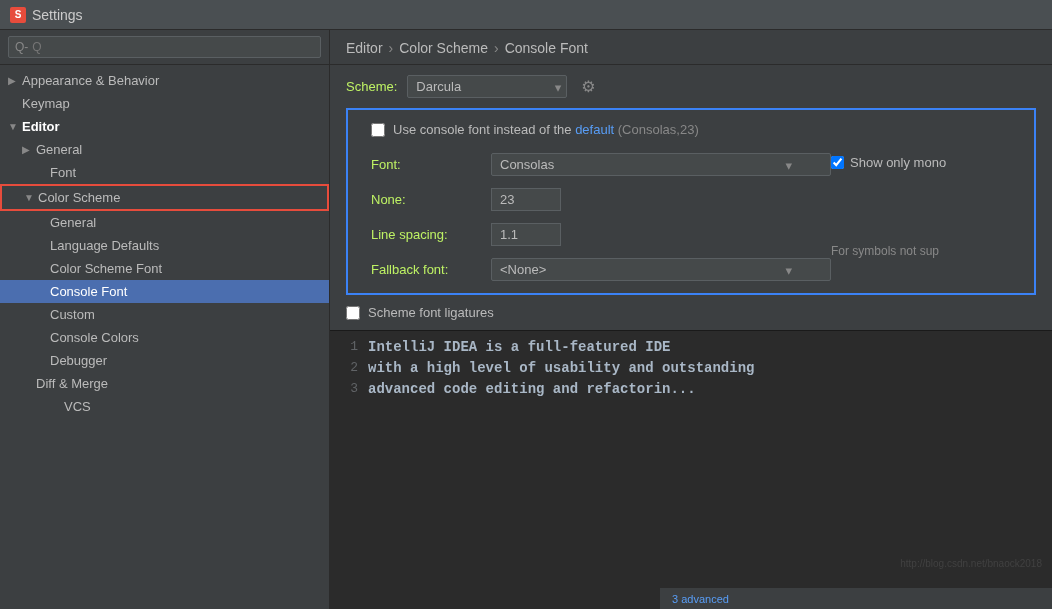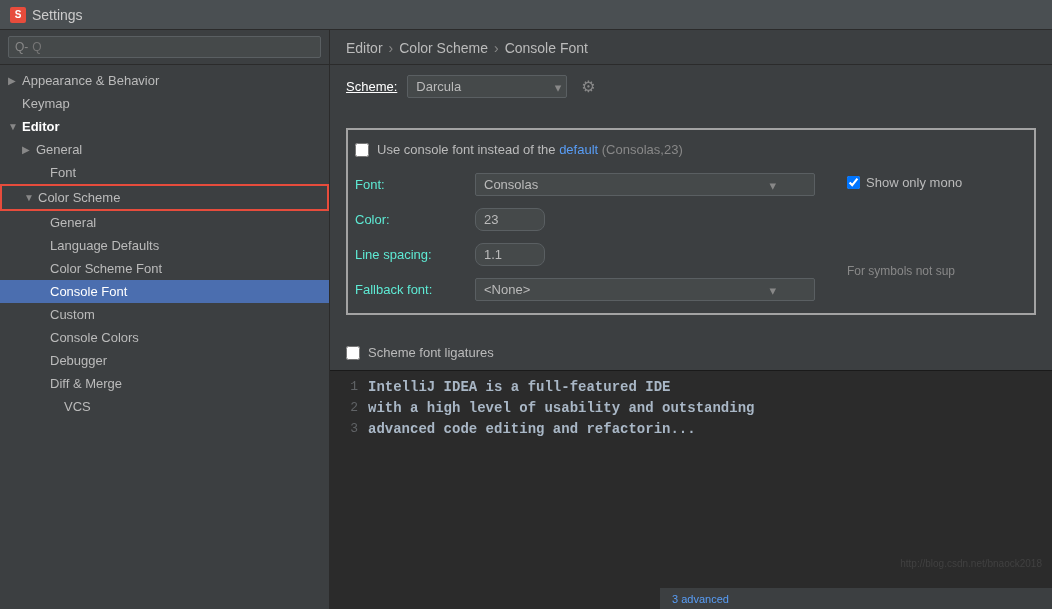--- a/index.html
+++ b/index.html
@@ -138,21 +138,21 @@
     }
     .breadcrumb-sep { color: #888; }
 
     
     .scheme-row {
       display: flex;
       align-items: center;
       padding: 10px 16px;
       gap: 10px;
     }
-    .scheme-label { color: #ffffff; font-size: 13px; text-decoration: underline; }
+    .scheme-label { color: #bef264; font-size: 13px; }
     .scheme-select {
       background: #45494a;
       border: 1px solid #5a5f62;
       color: #bbb;
       padding: 3px 24px 3px 8px;
       font-size: 13px;
       border-radius: 2px;
       appearance: none;
       width: 160px;
       cursor: pointer;
@@ -174,24 +174,24 @@
       background: transparent;
       border: none;
       color: #888;
       font-size: 16px;
       cursor: pointer;
       padding: 2px 4px;
     }
 
     
     .settings-panel {
-      margin: 20px 16px;
-      border: 2px solid #a3a3a3;
+      margin: 0 16px;
+      border: 2px solid #3b82f6;
       background: #3c3f41;
-      padding: 12px 7px;
+      padding: 12px 23px;
       flex: 0 0 auto;
     }
 
     .checkbox-row {
       display: flex;
       align-items: center;
       gap: 8px;
       margin-bottom: 16px;
     }
     .checkbox-row input[type=checkbox] {
@@ -201,28 +201,28 @@
     .checkbox-label { color: #bbb; font-size: 13px; }
     .link-text { color: #589df6; cursor: pointer; }
     .muted-text { color: #888; }
 
     .field-grid {
       display: grid;
       grid-template-columns: 120px 1fr;
       row-gap: 12px;
       align-items: center;
     }
-    .field-label { color: #5eead4; font-size: 13px; }
+    .field-label { color: #bef264; font-size: 13px; }
     .field-input {
       background: #45494a;
       border: 1px solid #5a5f62;
       color: #bbb;
       padding: 3px 8px;
       font-size: 13px;
-      border-radius: 8px;
+      border-radius: 0;
       outline: none;
       width: 100%;
     }
     .field-input-small {
       width: 70px;
     }
     .field-select-wrapper {
       position: relative;
       display: inline-block;
       width: 309px;
@@ -398,21 +398,21 @@
         <span>Console Colors</span>
       </div>
 
       <div class="tree-item">
         <span class="arrow indent1"></span>
         <span style="margin-left:14px">Debugger</span>
       </div>
 
       <div class="tree-item">
         <span class="arrow indent1"></span>
-        <span style="margin-left:14px">Diff &amp; Merge</span>
+        <span style="">Diff &amp; Merge</span>
       </div>
 
       <div class="tree-item">
         <span class="arrow indent1"></span>
         <span style="margin-left:28px">VCS</span>
       </div>
     </div>
   </div>
 
   <div class="content-area relative-wrap">
@@ -451,21 +451,21 @@
 
           <span class="field-label">Font:</span>
           <div style="display:flex; align-items:center; gap:8px; position:relative;">
             <div class="field-select-wrapper">
               <select class="field-select">
                 <option>Consolas</option>
               </select>
             </div>
           </div>
 
-          <span class="field-label">Color:</span>
+          <span class="field-label">None:</span>
           <input type="text" class="field-input field-input-small" value="23" style="">
 
           <span class="field-label">Line spacing:</span>
           <input type="text" class="field-input field-input-small" value="1.1" style="">
 
           <span class="field-label">Fallback font:</span>
           <div class="field-select-wrapper">
             <select class="field-select">
               <option>&lt;None&gt;</option>
             </select>

